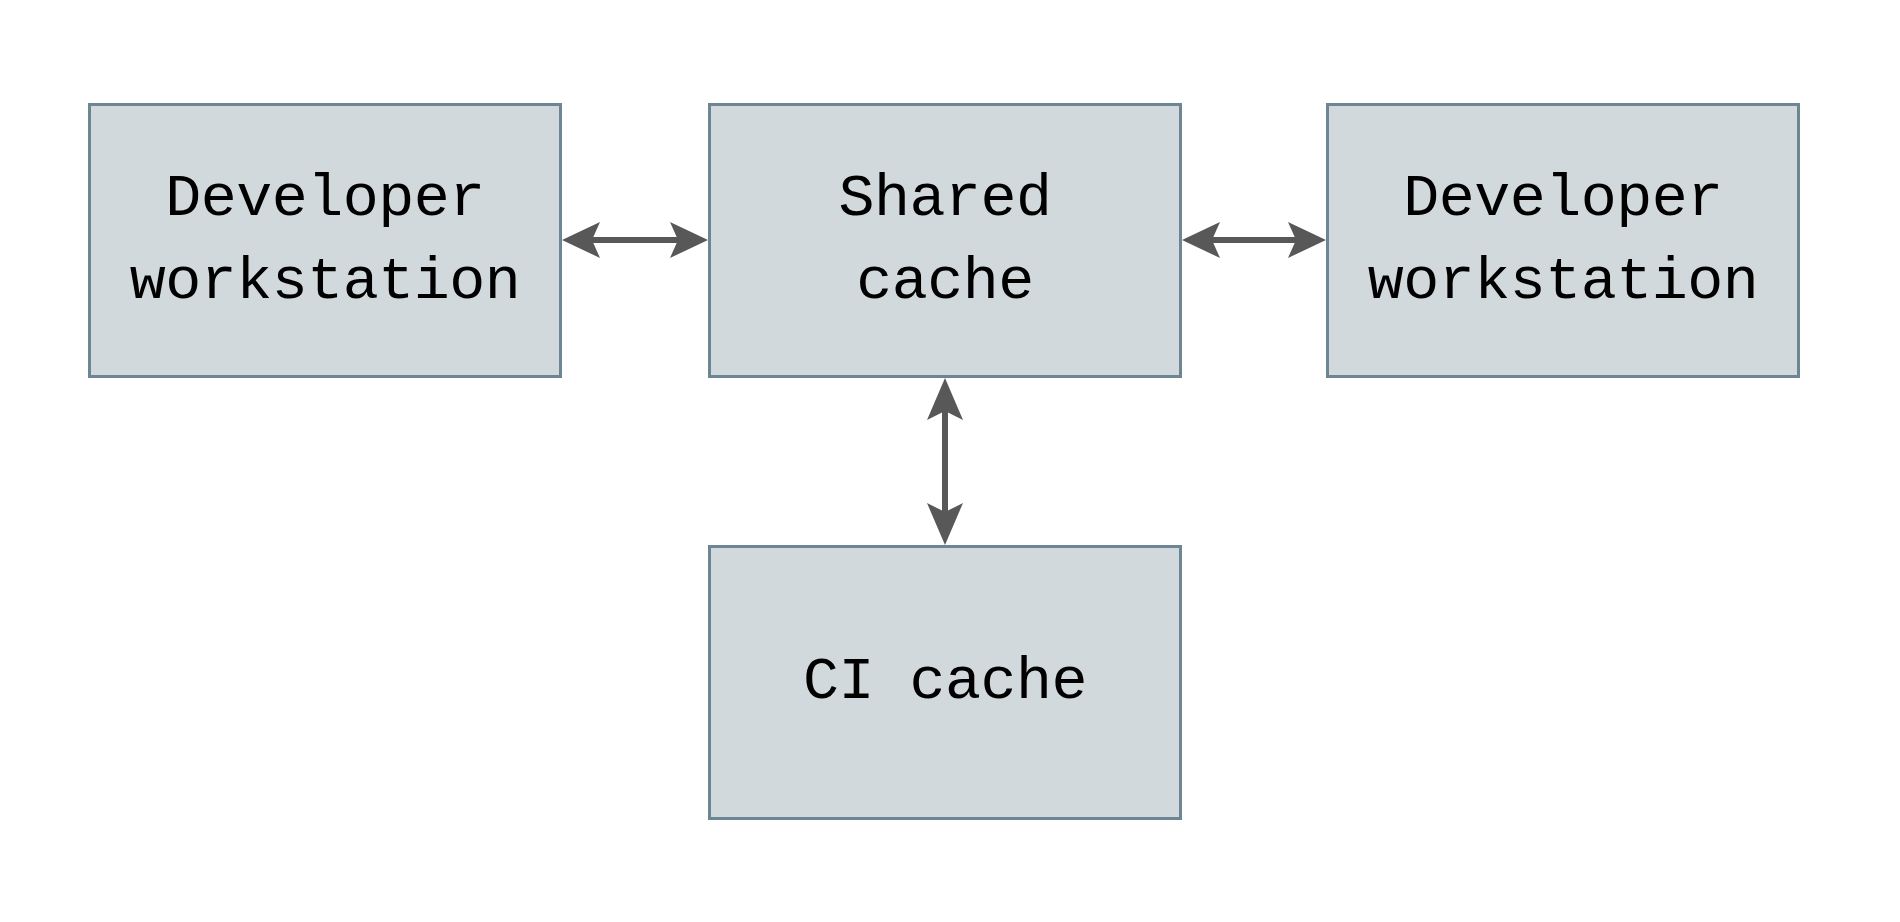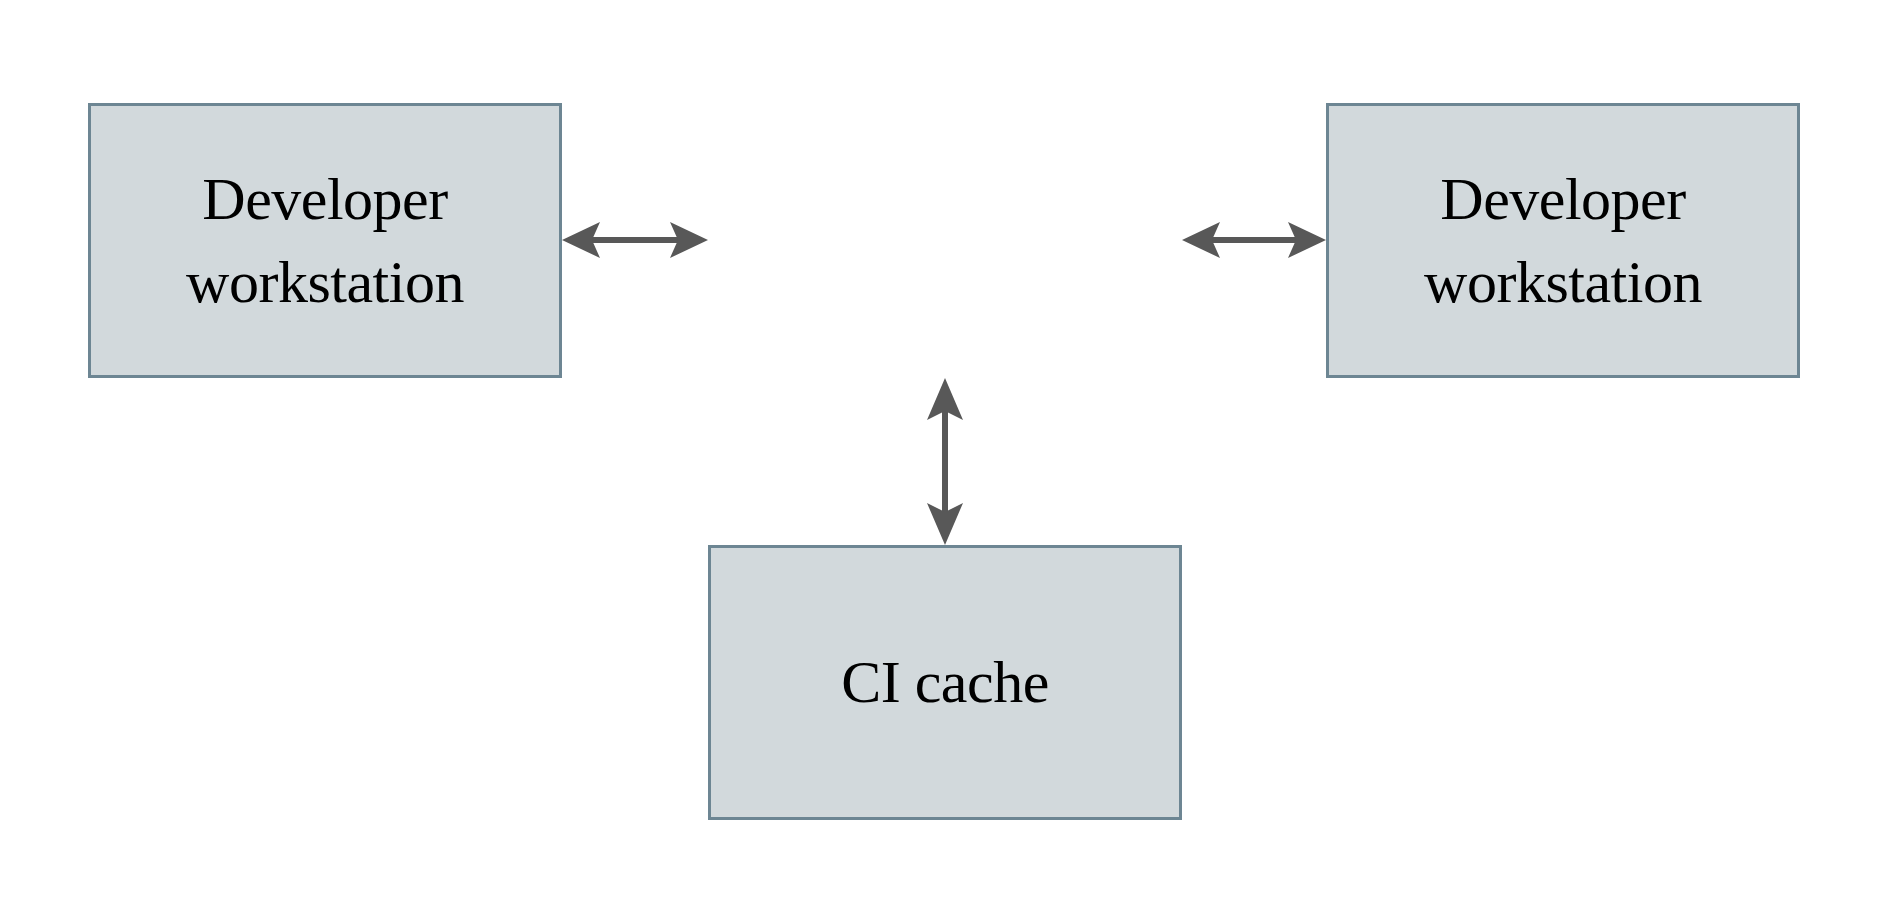--- a/index.html
+++ b/index.html
@@ -26,21 +26,21 @@
     position: absolute;
     box-sizing: border-box;
     background: #d2d9dc;
     border: 3px solid #6d8693;
     display: flex;
     align-items: center;
     justify-content: center;
     text-align: center;
   }
   .node-label {
-    font-family: Liberation Serif, serif;
+    font-family: Liberation Mono, monospace;
     font-size: 60px;
     line-height: 1.38;
     color: #000000;
     font-weight: 400;
     letter-spacing: -0.5px;
     white-space: pre-line;
     width: 108%;
   }
 
   #node-dev-left   { left: 88px;   top: 103px; width: 474px; height: 275px; }
@@ -63,20 +63,24 @@
 </head>
 <body>
 
 <div id="canvas">
 
   <div class="node" id="node-dev-left">
     <span class="node-label">Developer
 workstation</span>
   </div>
 
+  <div class="node" id="node-shared">
+    <span class="node-label">Shared
+cache</span>
+  </div>
 
   <div class="node" id="node-dev-right">
     <span class="node-label">Developer
 workstation</span>
   </div>
 
   <div class="node" id="node-ci">
     <span class="node-label">CI cache</span>
   </div>
 

